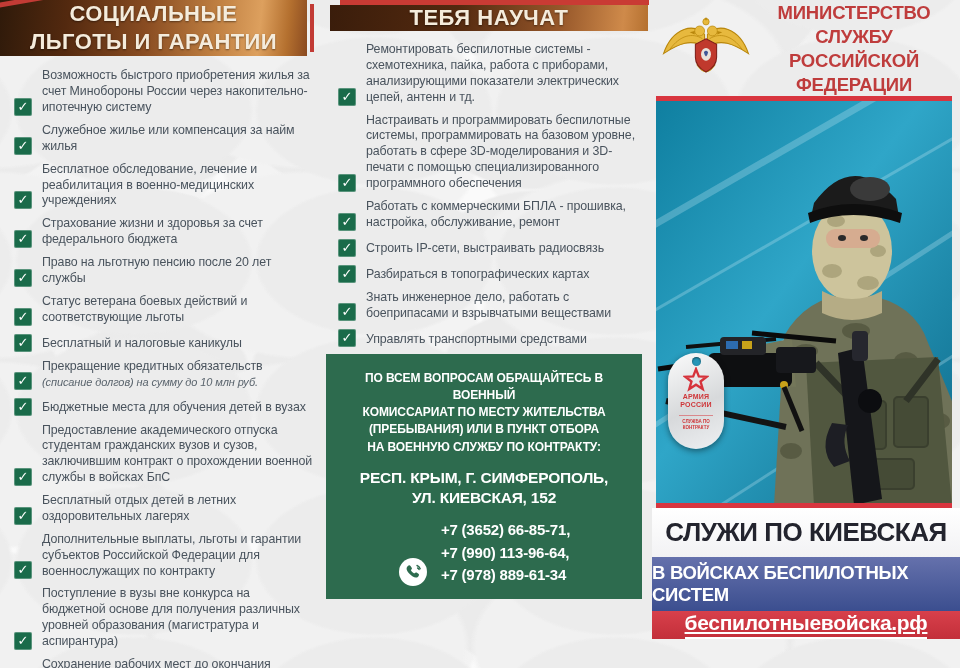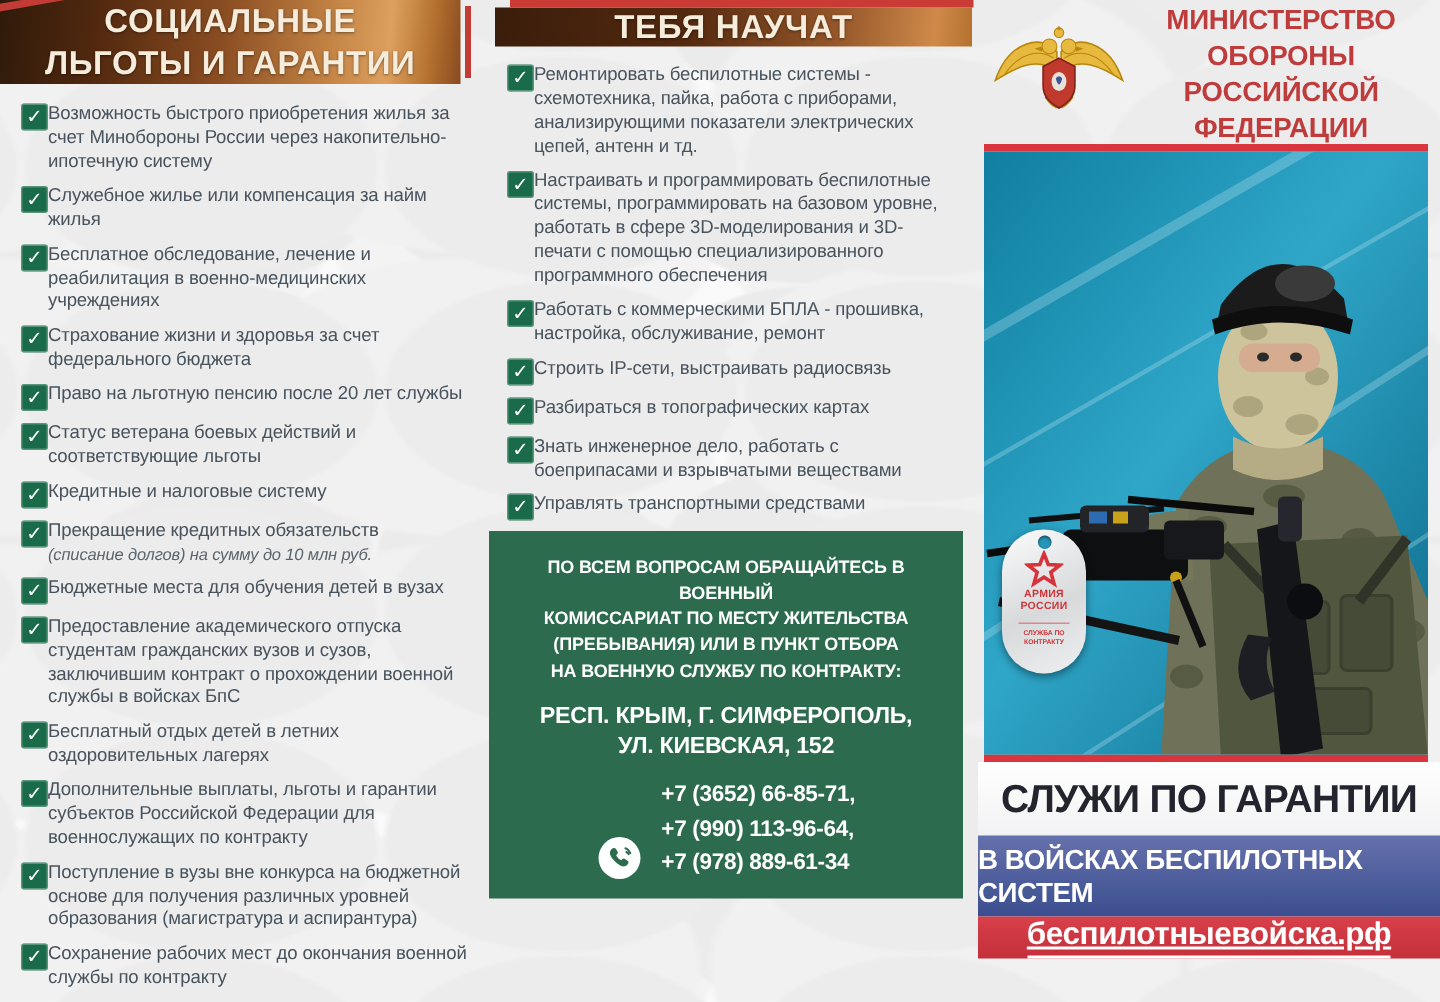--- a/index.html
+++ b/index.html
@@ -27,21 +27,21 @@
   .banner-left{height:64px;margin-right:15px;font-size:22px;line-height:1.28;letter-spacing:.4px;}
   .banner-left::after{content:"";position:absolute;right:-7px;top:4px;bottom:4px;width:4px;background:#c23b35;}
   .banner-left::before{content:"";position:absolute;left:-6px;top:-2px;width:64px;height:5px;background:#c23b35;transform:rotate(-10deg);}
   .banner-mid{height:62px;margin:5px 0 0 8px;font-size:22px;letter-spacing:.5px;
     background:linear-gradient(96deg,#3a1d0b 0%,#53290f 40%,#96572a 72%,#cf8a4a 92%,#b4702f 100%);}
   .banner-mid::before{content:"";position:absolute;top:-5px;left:10px;right:-1px;height:5px;background:#c93b34;}
 
   
   .list{list-style:none;margin:12px 0 0 0;padding:0 6px 0 14px;}
   .col-mid .list{padding:0 8px 0 16px;margin-top:11px;}
-  .list li{display:flex;align-items:flex-start;margin-bottom:7px;}
+  .list li{display:flex;align-items:flex-end;gap:10px;margin-bottom:7px;}
   .check{flex:0 0 18px;width:18px;height:18px;margin-top:1px;background:#1a6b4a;border-radius:2px;
     color:#fff;font-size:13px;font-weight:bold;line-height:18px;text-align:center;
     box-shadow:inset 0 0 0 1px rgba(255,255,255,.28);}
   .check::before{content:"✓";}
   .itxt{font-size:12.4px;line-height:1.28;color:#49535d;letter-spacing:-.1px;}
   .itxt .note{display:block;font-style:italic;font-size:11px;color:#5a646d;margin-top:1px;}
 
   
   .contact{margin:8px 6px 6px 4px;margin-top:auto;background:#2d6b4e;color:#fff;text-align:center;
     padding:16px 8px 12px;flex:0 0 auto;}
@@ -101,21 +101,21 @@
         <li>
         <span class="check"></span>
         <span class="itxt"><span>Право на льготную пенсию после 20 лет службы</span></span>
       </li>
         <li>
         <span class="check"></span>
         <span class="itxt"><span>Статус ветерана боевых действий и соответствующие льготы</span></span>
       </li>
         <li>
         <span class="check"></span>
-        <span class="itxt"><span>Кредитные и налоговые систему</span></span>
+        <span class="itxt"><span>Бесплатный и налоговые каникулы</span></span>
       </li>
         <li>
         <span class="check"></span>
         <span class="itxt"><span>Прекращение кредитных обязательств</span><span class="note">(списание долгов) на сумму до 10 млн руб.</span></span>
       </li>
         <li>
         <span class="check"></span>
         <span class="itxt"><span>Бюджетные места для обучения детей в вузах</span></span>
       </li>
         <li>
@@ -214,21 +214,21 @@
         <path d="M49,22 l-7,2 7,3 Z" fill="#b8860b"></path>
         <path d="M81,22 l7,2 -7,3 Z" fill="#b8860b"></path>
         <circle cx="65" cy="9" r="4.5" fill="#e7b93e" stroke="#b8860b"></circle>
         <path d="M65,3 v4 M63,5 h4" stroke="#b8860b" stroke-width="1.4"></path>
         <path d="M52,70 Q65,90 78,70 L72,62 H58 Z" fill="#e7b93e" stroke="#b8860b"></path>
         <path d="M65,33 L80,41 V59 Q80,72 65,80 Q50,72 50,59 V41 Z" fill="#c0392d" stroke="#7e1f1a" stroke-width="1.5"></path>
         <ellipse cx="65" cy="55" rx="7" ry="9" fill="#e9e2da"></ellipse>
         <path d="M62,52 q3,-4 6,0 q-1,5 -3,6 q-2,-1 -3,-6 Z" fill="#3f5796"></path>
       </svg>
       <div class="r-title">
-        <div>МИНИСТЕРСТВО ОБОРОНЫ</div>
+        <div>МИНИСТЕРСТВО СЛУЖБУ</div>
         <div>РОССИЙСКОЙ ФЕДЕРАЦИИ</div>
       </div>
     </div>
 
     <div class="red-line"></div>
 
     <div class="photo">
       <svg viewBox="0 0 296 402" preserveAspectRatio="none">
         <defs>
           <linearGradient id="teal" x1="0" y1="0" x2="1" y2="1">
@@ -316,21 +316,21 @@
         </svg>
         <span class="bline">АРМИЯ</span>
         <span class="bline">РОССИИ</span>
         <span class="bsub">СЛУЖБА ПО КОНТРАКТУ</span>
       </div>
     </div>
 
     <div class="red-line"></div>
 
     <div class="band band-white">
-      <span>СЛУЖИ ПО ГАРАНТИИ</span>
+      <span>СЛУЖИ ПО КИЕВСКАЯ</span>
     </div>
     <div class="band band-blue">
       <span>В ВОЙСКАХ БЕСПИЛОТНЫХ СИСТЕМ</span>
     </div>
     <div class="band band-red">
       <span class="url">беспилотныевойска.рф</span>
     </div>
   </section>
 </div>
 

